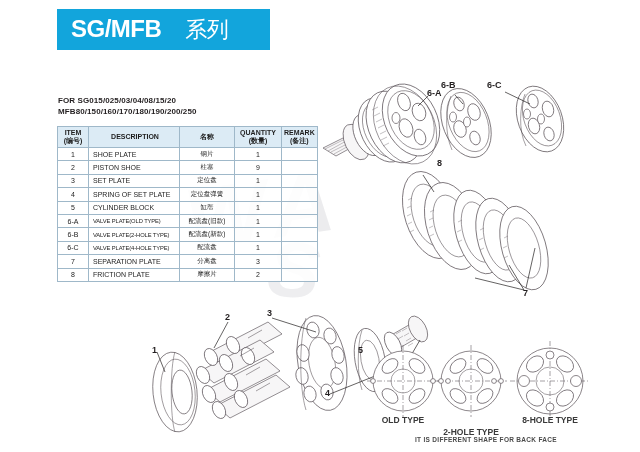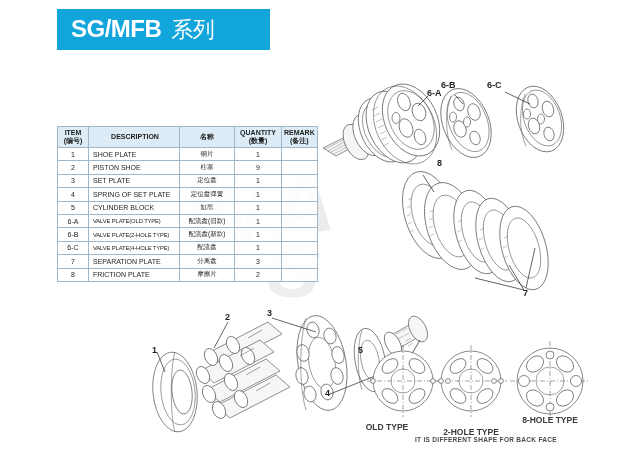--- a/index.html
+++ b/index.html
@@ -15,21 +15,21 @@
   
   .banner{
     position:absolute;left:57px;top:9px;width:213px;height:41px;
     background:#12a5dc;
   }
   .banner-text{
     position:absolute;left:14px;top:50%;transform:translateY(-50%);
     color:#ffffff;font-size:24px;font-weight:bold;letter-spacing:-0.5px;
     white-space:nowrap;
   }
-  .banner-text .cjk{font-weight:normal;font-size:22px;padding-left:10px;}
+  .banner-text .cjk{font-weight:normal;font-size:22px;padding-left:24px;}
 
   
   .spec{
     position:absolute;left:58px;top:96px;
     font-size:8px;font-weight:bold;line-height:10.5px;
     letter-spacing:0.1px;white-space:nowrap;color:#231f20;
   }
 
   
   .parts-table{
@@ -105,20 +105,24 @@
 </style>
 </head>
 <body>
 
 <div class="root">
 
   <div class="banner">
     <div class="banner-text"><span>SG/MFB</span><span class="cjk">系列</span></div>
   </div>
 
+  <div class="spec">
+    <div>FOR SG015/025/03/04/08/15/20</div>
+    <div>MFB80/150/160/170/180/190/200/250</div>
+  </div>
 
   <div class="watermark">WA</div>
   <div class="watermark2">S</div>
 
   <table class="parts-table">
     <thead>
       <tr>
         <th class="c-item">
           <span class="sub">ITEM</span>
           <span class="sub">(编号)</span>
@@ -453,18 +457,18 @@
   <div class="lbl" style="left:225px;top:312px;">2</div>
   <div class="lbl" style="left:267px;top:308px;">3</div>
   <div class="lbl" style="left:325px;top:388px;">4</div>
   <div class="lbl" style="left:358px;top:345px;">5</div>
   <div class="lbl" style="left:427px;top:88px;">6-A</div>
   <div class="lbl" style="left:441px;top:80px;">6-B</div>
   <div class="lbl" style="left:487px;top:80px;">6-C</div>
   <div class="lbl" style="left:523px;top:288px;">7</div>
   <div class="lbl" style="left:437px;top:158px;">8</div>
 
-  <div class="legend-cap" style="left:357px;top:415px;width:60px;margin-top:7px;">OLD TYPE</div>
+  <div class="legend-cap" style="left:373px;top:415px;width:60px;">OLD TYPE</div>
   <div class="legend-cap" style="left:436px;top:415px;width:70px;margin-top:12px;">2-HOLE TYPE</div>
   <div class="legend-cap" style="left:513px;top:415px;width:74px;">8-HOLE TYPE</div>
   <div class="legend-note">IT IS DIFFERENT SHAPE FOR BACK FACE</div>
 
 </div>
 
 </body></html>

